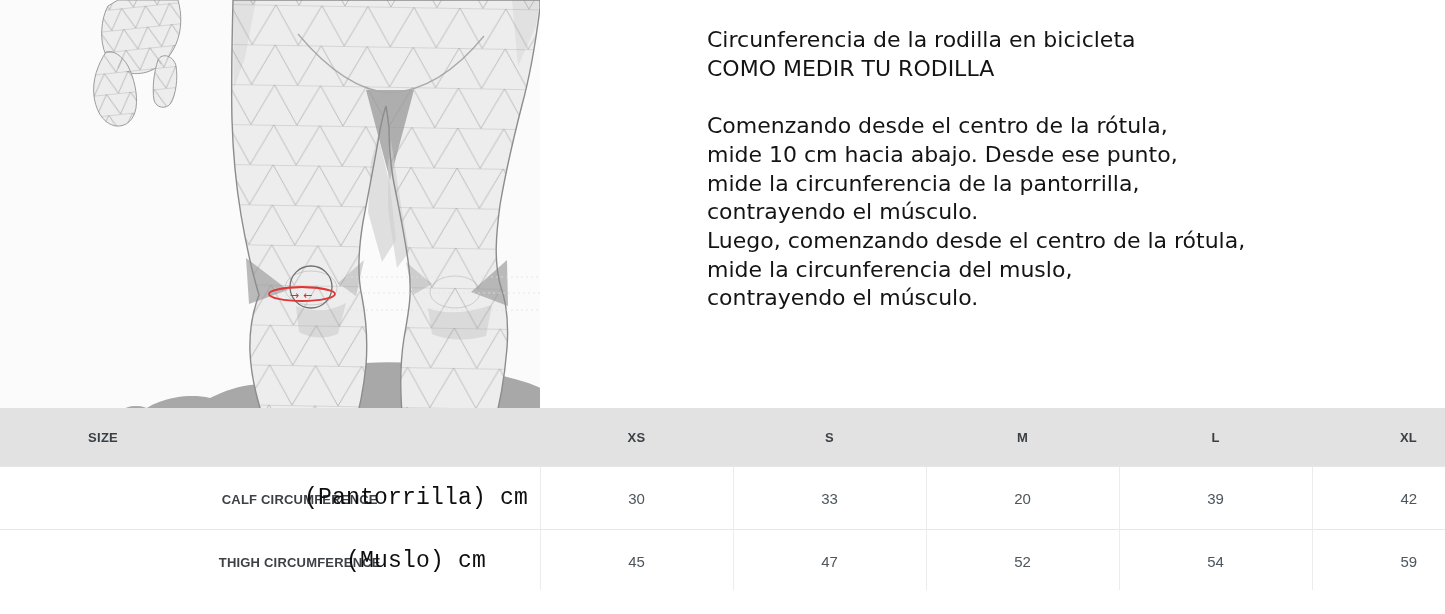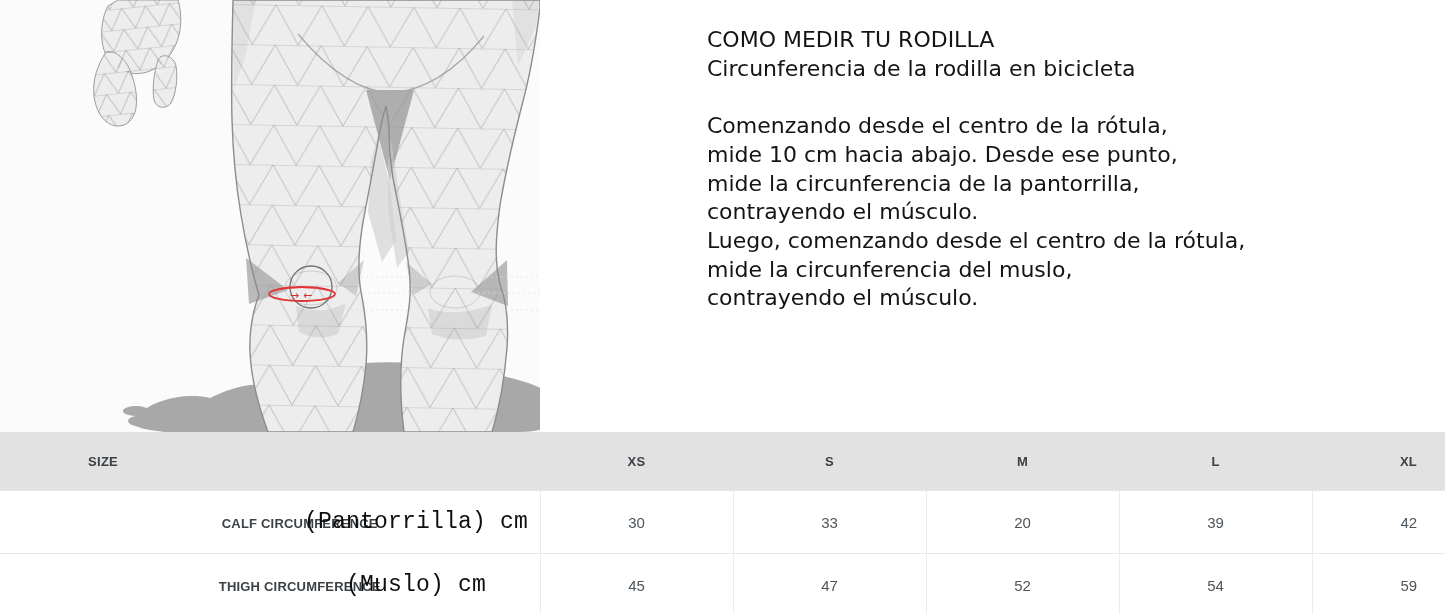--- a/index.html
+++ b/index.html
@@ -19,21 +19,21 @@
   
   .instructions{
     position:absolute;left:707px;top:26px;width:700px;
     font-size:22px;line-height:28.7px;color:#141414;
     font-family:"DejaVu Sans",sans-serif;
   }
   .ins-gap{height:28.7px;}
 
   
   .table-wrap{
-    position:absolute;left:0;top:432px;width:1445px;height:182px;
+    position:absolute;left:0;top:408px;width:1445px;height:182px;
     overflow:hidden;background:#ffffff;
   }
   table.size-table{
     border-collapse:collapse;table-layout:fixed;width:1505px;
     font-family:"Liberation Sans",sans-serif;
   }
   .size-table thead th{
     background:#e2e2e2;height:58px;
     font-size:13px;font-weight:bold;color:#3b4046;letter-spacing:.3px;
     text-align:center;padding:0;
@@ -169,22 +169,22 @@
       <g>
         <ellipse cx="302" cy="294" rx="33" ry="7" fill="none" stroke="#e03535" stroke-width="1.8"></ellipse>
         <path d="M272,291 Q302,284 331,291" fill="none" stroke="#e03535" stroke-width="1.1" opacity="0.8"></path>
         <text x="299" y="299" text-anchor="end" font-size="11" fill="#d63030">→</text>
         <text x="303" y="299" text-anchor="start" font-size="11" fill="#d63030">←</text>
       </g>
     </svg>
   </div>
 
   <div class="instructions">
+    <div>Circunferencia de la rodilla en bicicleta</div>
     <div>COMO MEDIR TU RODILLA</div>
-    <div>Circunferencia de la rodilla en bicicleta</div>
     <div class="ins-gap"></div>
     <div>Comenzando desde el centro de la rótula,</div>
     <div>mide 10 cm hacia abajo. Desde ese punto,</div>
     <div>mide la circunferencia de la pantorrilla,</div>
     <div>contrayendo el músculo.</div>
     <div>Luego, comenzando desde el centro de la rótula,</div>
     <div>mide la circunferencia del muslo,</div>
     <div>contrayendo el músculo.</div>
   </div>
 

